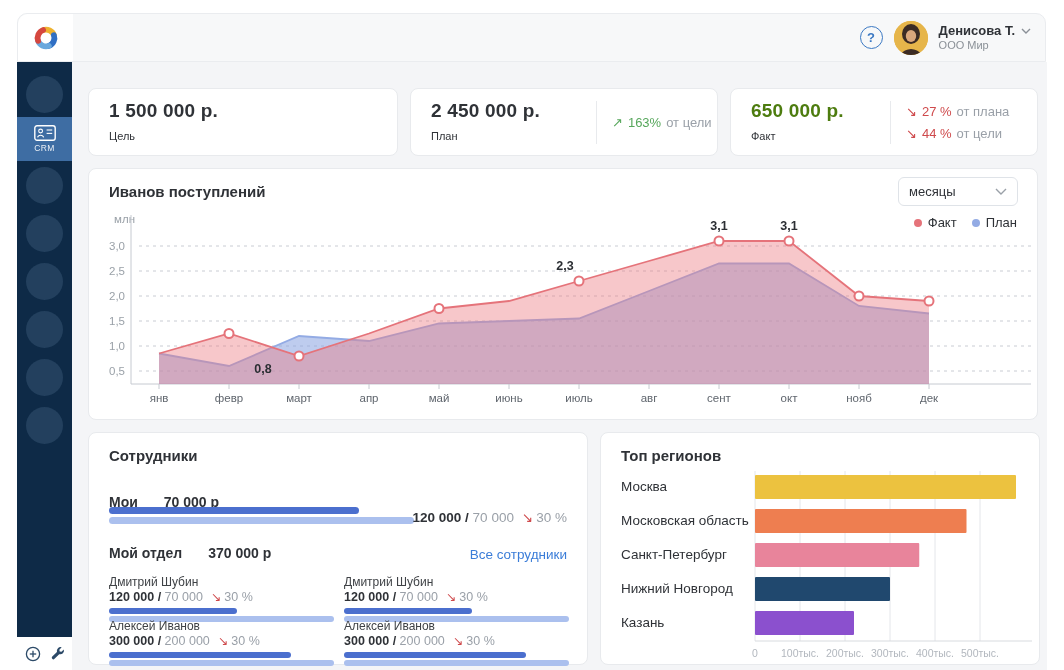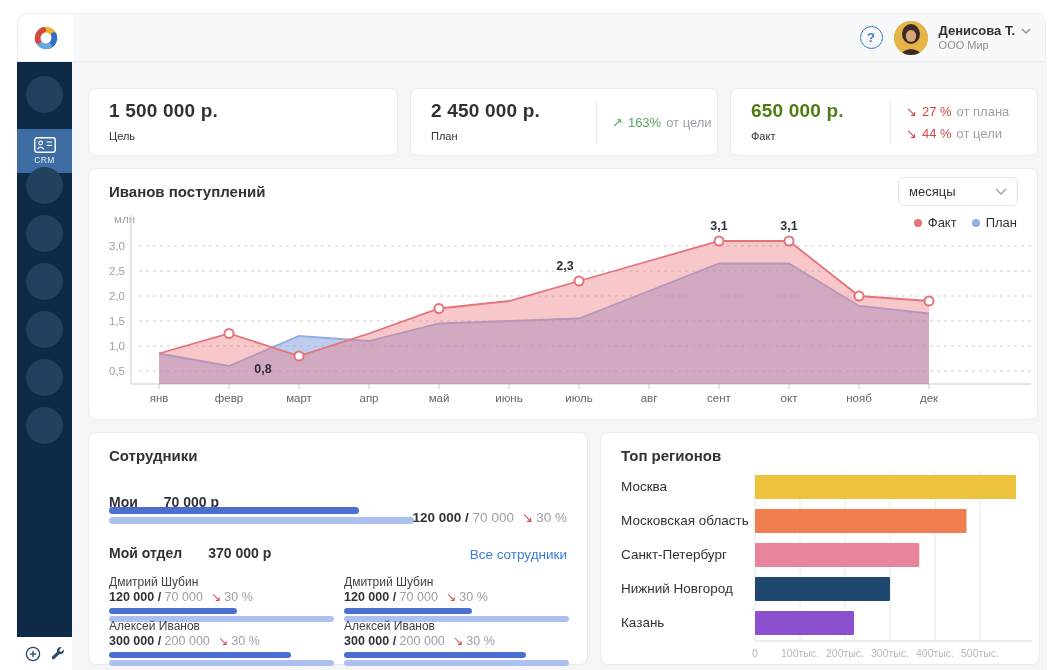--- a/index.html
+++ b/index.html
@@ -10,21 +10,21 @@
   .logo-box{left:0;top:0;width:55px;height:47px;background:#ffffff;border-radius:10px 0 0 0;display:flex;align-items:center;justify-content:center;}
   .topbar-right{right:14px;top:0;height:100%;display:flex;align-items:center;gap:11px;}
   .help-btn{width:23px;height:23px;border-radius:50%;border:1.6px solid #3b78c3;color:#3b78c3;font-size:13px;font-weight:700;display:flex;align-items:center;justify-content:center;box-sizing:border-box;background:transparent;cursor:pointer;}
   .avatar{width:34px;height:34px;border-radius:50%;overflow:hidden;background:#e6b54a;cursor:pointer;}
   .user-block{display:flex;flex-direction:column;line-height:1.25;cursor:pointer;}
   .user-name{font-size:13px;font-weight:700;color:#2f3237;display:flex;align-items:center;gap:6px;}
   .user-company{font-size:11px;color:#8a9097;}
   
   .sidebar{left:17px;top:62px;width:55px;height:575px;background:#0e2a47;}
   .side-circle{position:absolute;left:9px;width:37px;height:37px;border-radius:50%;background:#23405e;cursor:pointer;}
-  .side-active{position:absolute;left:0;top:55px;width:55px;height:44px;background:#3e6da3;display:flex;flex-direction:column;align-items:center;justify-content:center;gap:2px;cursor:pointer;margin-top:12px;}
+  .side-active{position:absolute;left:0;top:55px;width:55px;height:44px;background:#3e6da3;display:flex;flex-direction:column;align-items:center;justify-content:center;gap:2px;cursor:pointer;}
   .crm-label{font-size:8.5px;color:#e9eef5;letter-spacing:.4px;}
   .side-footer{left:17px;top:637px;width:55px;height:33px;background:#ffffff;display:flex;align-items:center;justify-content:center;gap:9px;}
   .side-footer svg{cursor:pointer;}
   
   .content{left:72px;top:62px;width:975px;height:608px;background:#f4f5f7;}
   .card{position:absolute;background:#ffffff;border:1px solid #e8eaed;border-radius:8px;box-sizing:border-box;}
   
   .kpi-value{position:absolute;left:20px;top:11px;font-size:19px;font-weight:700;color:#2f3237;letter-spacing:.2px;}
   .kpi-label{position:absolute;left:20px;top:41px;font-size:11px;color:#2f3237;}
   .kpi-divider{position:absolute;top:12px;width:1px;height:43px;background:#e8eaed;}

